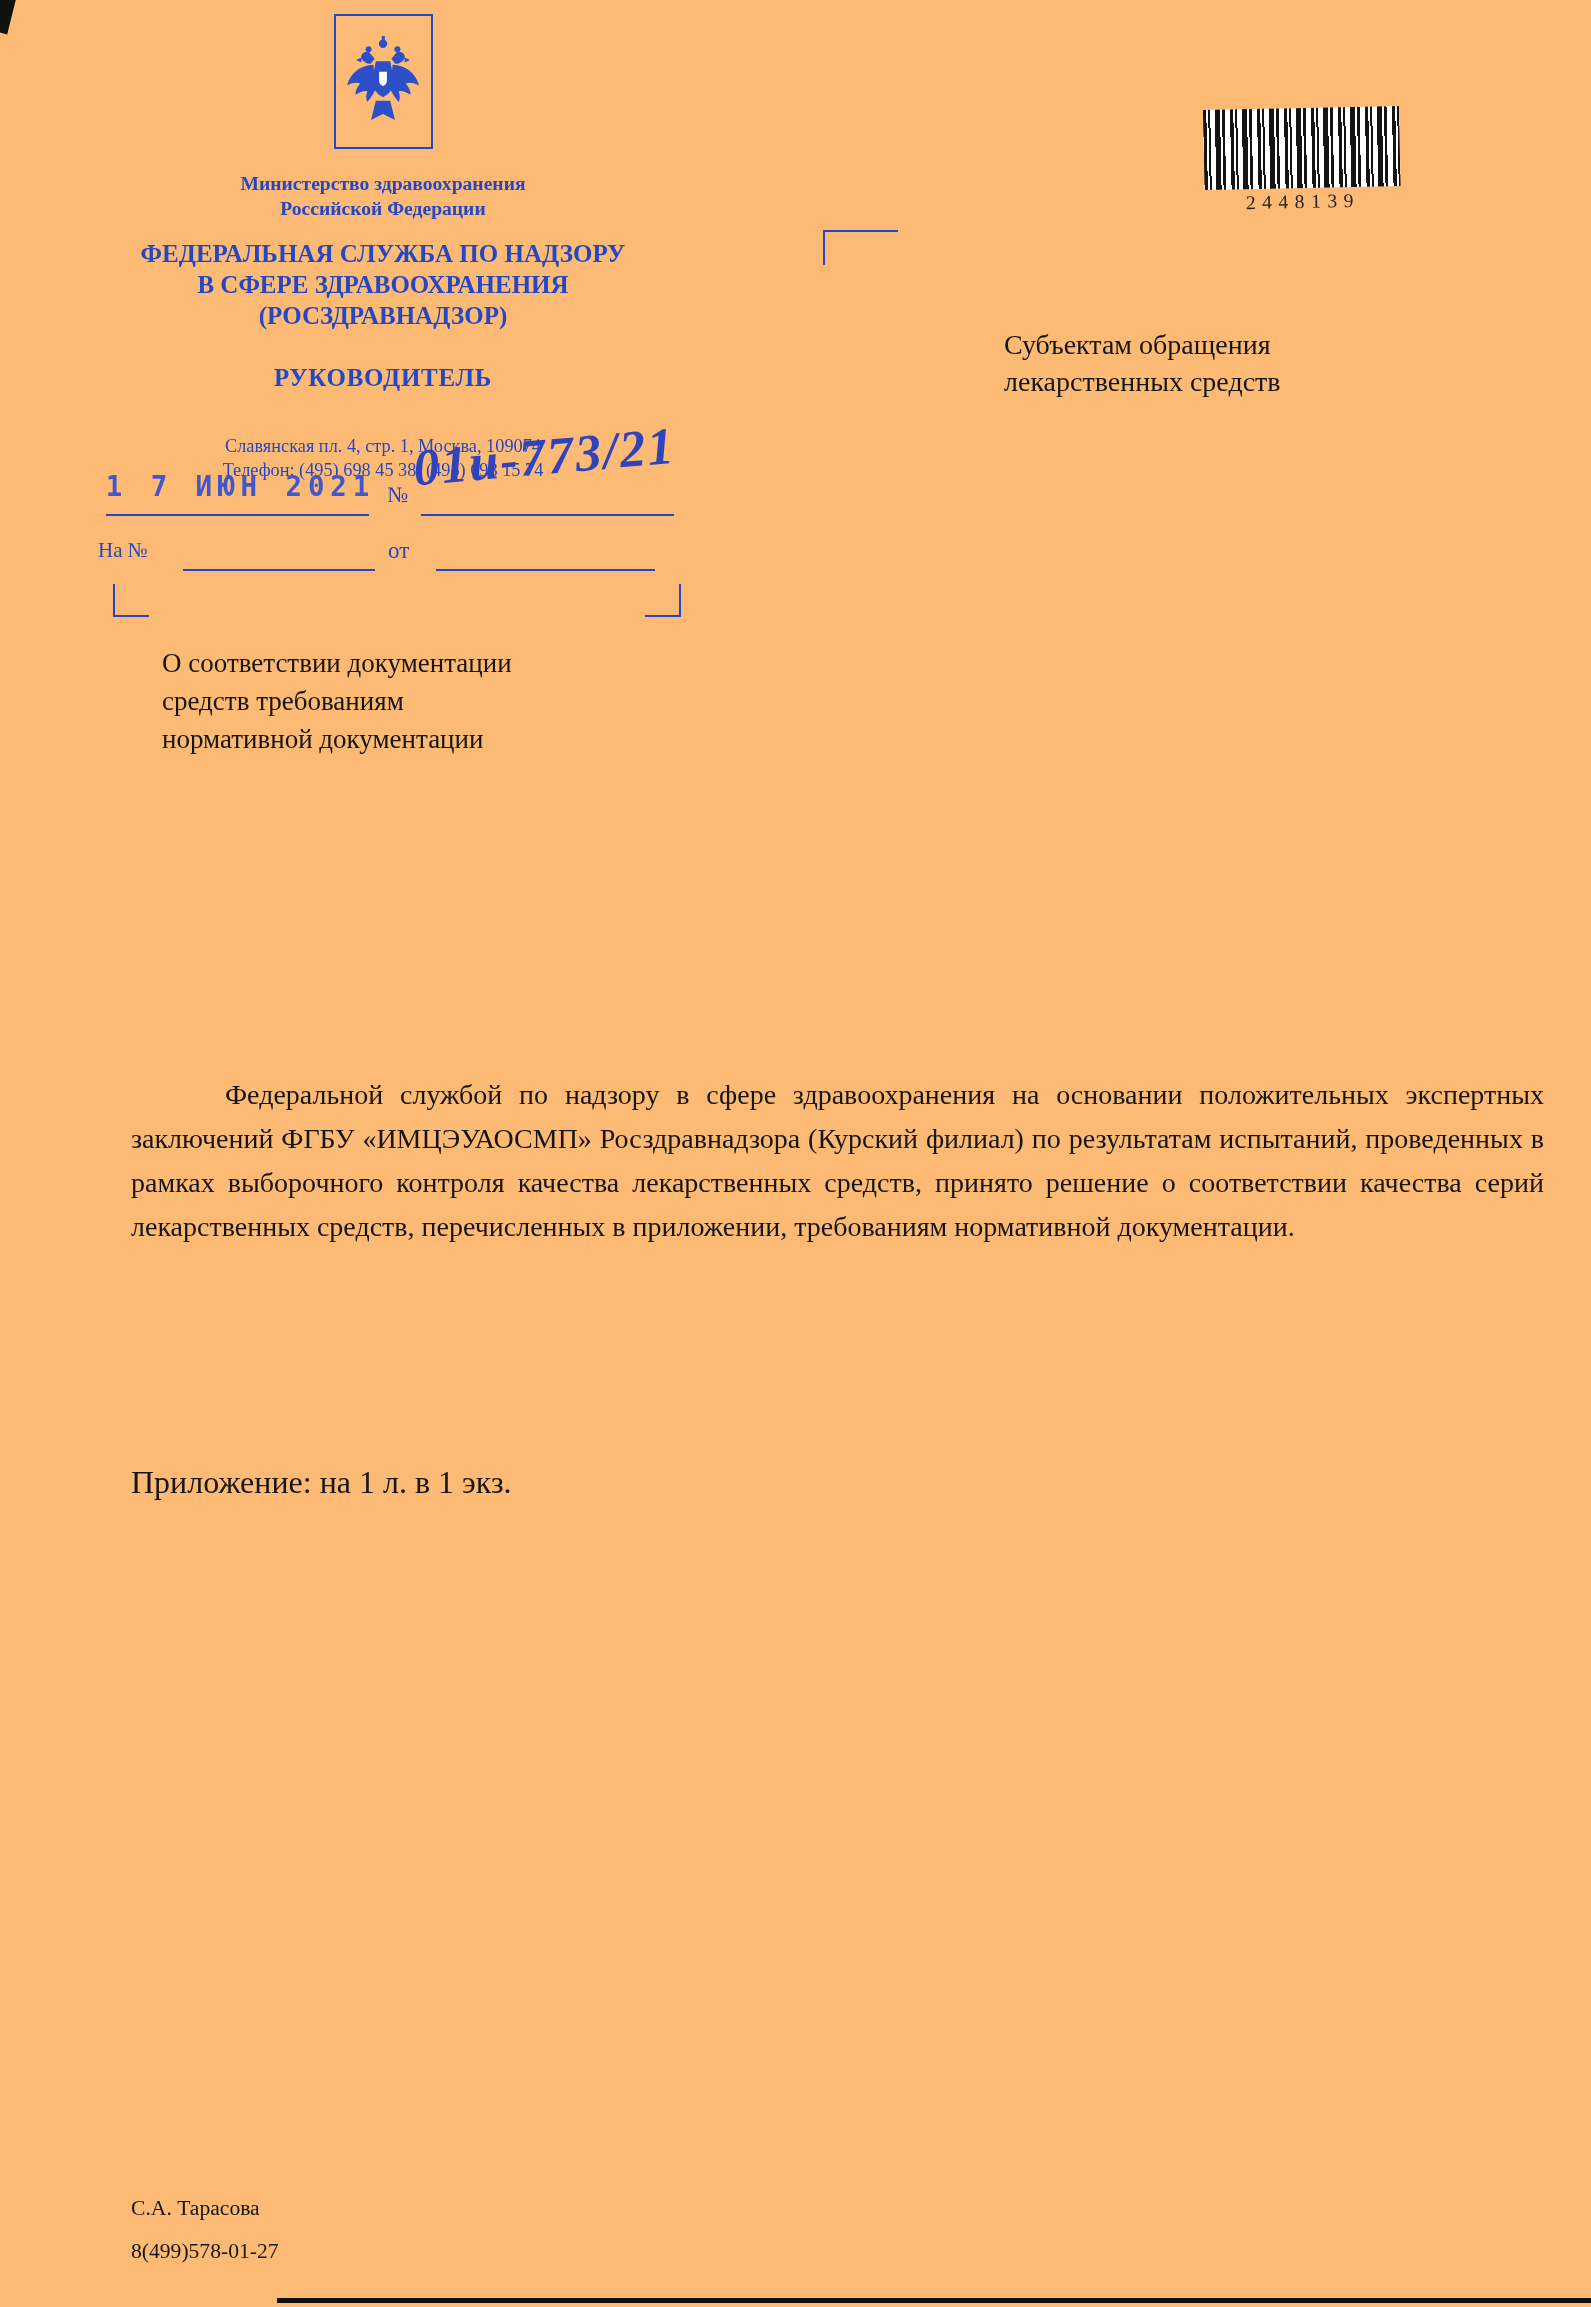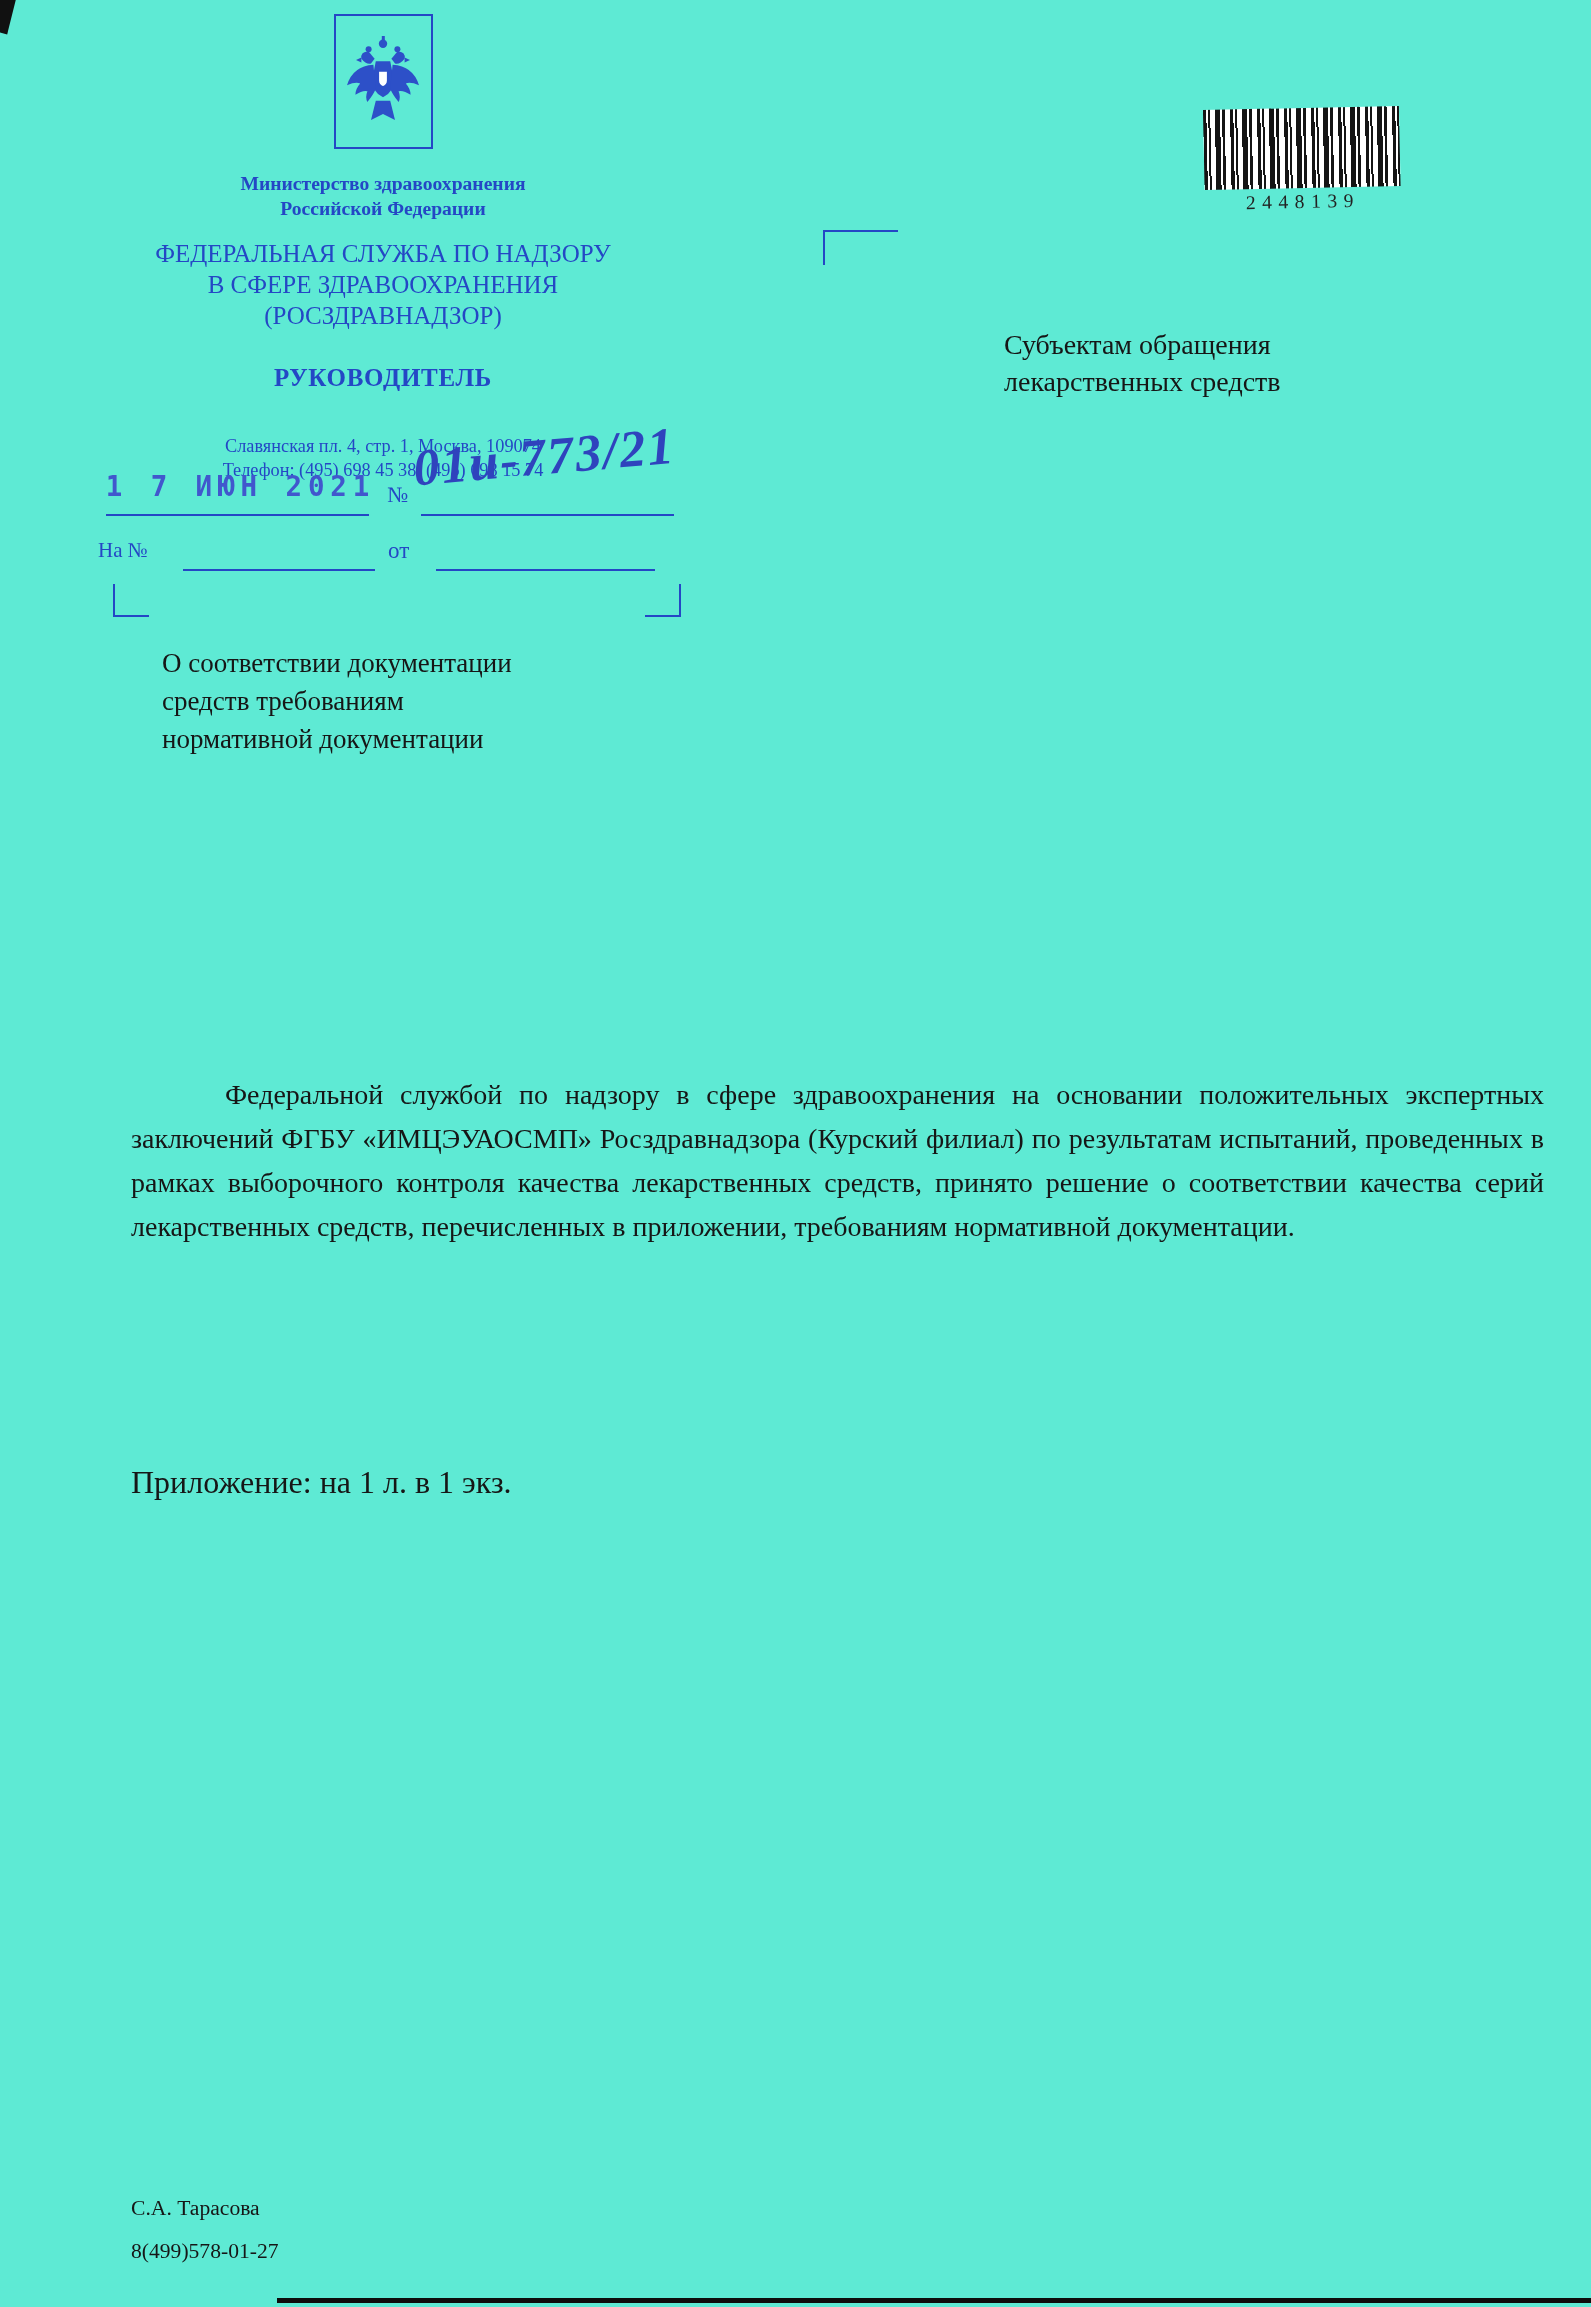--- a/index.html
+++ b/index.html
@@ -5,38 +5,38 @@
   :root{
     --blue:#2447c5;
     --stamp-blue:#4157cd;
     --ink-blue:#2f43bd;
   }
   html,body{margin:0;padding:0;background:#e8e8e8;}
   .page{
     position:relative;
     width:1591px;
     height:2307px;
-    background:#5eead4;
+    background:#fdba74;
     font-family:"Liberation Serif","DejaVu Serif",serif;
     color:#1a1a1a;
     overflow:hidden;
   }
   
   .letterhead{
     position:absolute; left:94px; top:14.4px; width:578px;
     text-align:center; color:var(--blue);
   }
   .emblem-box{
     margin:0 auto; width:99px; height:135px;
     border:2.6px solid var(--blue);
     display:flex; align-items:center; justify-content:center;
     box-sizing:border-box;
   }
   .ministry{ margin-top:22px; font-weight:bold; font-size:19.6px; line-height:25px;}
-  .service{ margin-top:17px; font-weight:normal; font-size:25px; line-height:31px;}
+  .service{ margin-top:17px; font-weight:bold; font-size:25px; line-height:31px;}
   .position{ margin-top:33px; font-weight:bold; font-size:25px; letter-spacing:0.7px;}
   .addr{ margin-top:42px; font-size:18.3px; line-height:24px;}
   
   .requisites{ position:absolute; left:94px; top:458px; width:602px; height:170px; color:var(--blue);}
   .date-stamp{
     position:absolute; left:11.8px; top:11.8px;
     font-family:"DejaVu Sans Mono",monospace;
     font-size:27.5px; letter-spacing:5.9px; color:var(--stamp-blue); font-weight:bold;
   }
   .u-line{ position:absolute; border-bottom:2px solid var(--blue);}

